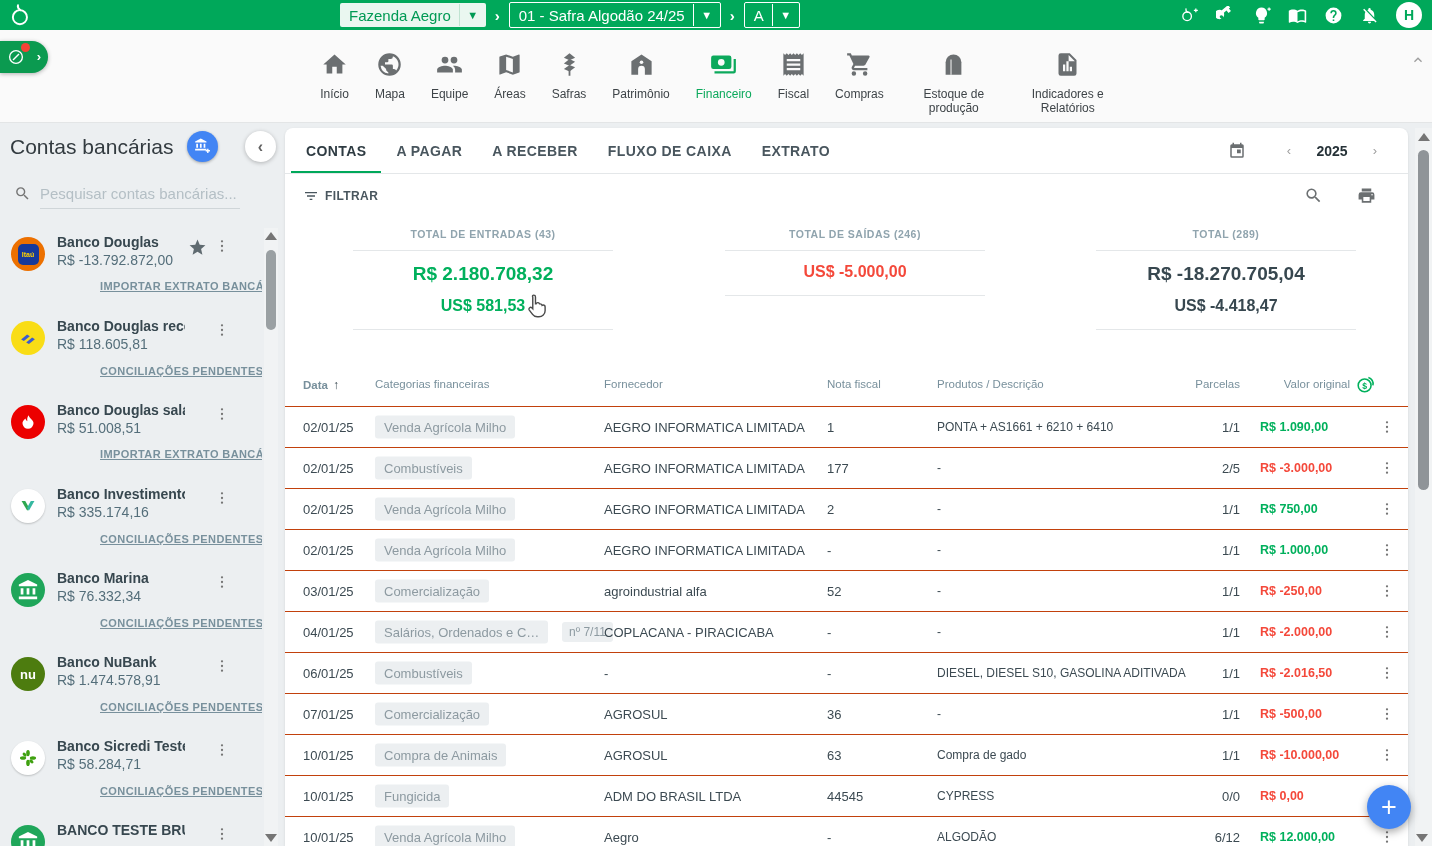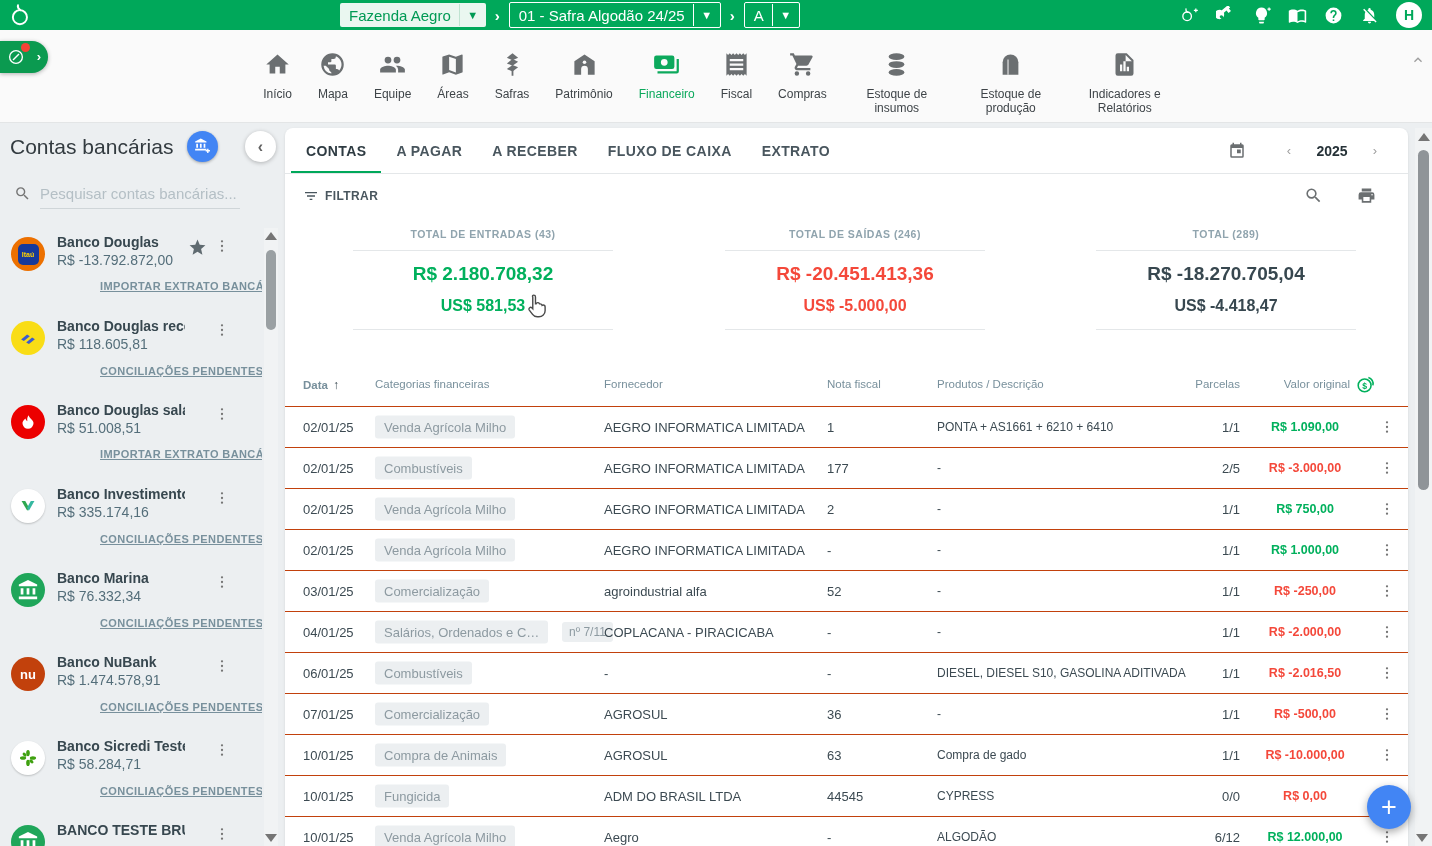--- a/index.html
+++ b/index.html
@@ -51,21 +51,21 @@
   .sb-search input::placeholder{color:#b4bfc5;}
   .sb-list{position:absolute;left:0;top:103px;width:262px;height:621px;overflow:hidden;}
   .account{position:relative;height:84px;}
   .acc-logo{position:absolute;left:11px;top:12px;width:34px;height:34px;border-radius:50%;display:flex;align-items:center;justify-content:center;overflow:hidden;}
   .logo-itau{background:#ec7000;}
   .itau-inner{display:flex;align-items:center;justify-content:center;width:21px;height:21px;background:#16399b;border-radius:5px;color:#ffd200;font-size:7px;font-weight:bold;}
   .logo-bb{background:#f9dd16;color:#3c5ccf;}
   .logo-santander{background:#ec0000;color:#fff;}
   .logo-inv{background:#fff;box-shadow:0 1px 2px rgba(0,0,0,.2);}
   .logo-marina{background:#1fa65a;color:#fff;}
-  .logo-nubank{background:#c2410c;}
+  .logo-nubank{background:#4d7c0f;}
   .nu-inner{color:#fff;font-weight:bold;font-size:13px;}
   .logo-sicredi{background:#fff;box-shadow:0 1px 2px rgba(0,0,0,.2);color:#3fa110;}
   .acc-logo svg{width:22px;height:22px;}
   .acc-name{position:absolute;left:57px;top:9px;width:128px;font-size:14px;font-weight:bold;color:#37474f;white-space:nowrap;overflow:hidden;}
   .acc-balance{position:absolute;left:57px;top:27px;font-size:14px;color:#546e7a;white-space:nowrap;}
   .acc-star{position:absolute;left:188px;top:13px;width:19px;height:19px;color:#5f6a70;cursor:pointer;}
   .acc-kebab{position:absolute;left:214px;top:13px;width:16px;height:16px;color:#757575;cursor:pointer;}
   .acc-linkrow{position:absolute;left:57px;top:55px;display:flex;align-items:center;gap:7px;}
   .acc-link{font-size:11px;font-weight:bold;letter-spacing:.4px;color:#78909c;text-decoration:underline;cursor:pointer;white-space:nowrap;padding-left:43px;}
   .acc-badge{background:#f44336;color:#fff;font-size:11px;font-weight:bold;padding:1px 5px;border-radius:3px;}
@@ -112,21 +112,21 @@
   .rows{position:absolute;left:0;top:278px;width:100%;}
   .trow{position:relative;height:40px;border-top:1px solid #c2410c;}
   .cell{position:absolute;top:50%;transform:translateY(-50%);font-size:13px;color:#3c4a52;white-space:nowrap;}
   .c-date{left:18px;}
   .c-cat{left:90px;}
   .c-cat2{left:277px;}
   .c-sup{left:319px;}
   .c-inv{left:542px;}
   .c-prod{left:652px;font-size:12px;}
   .c-parc{left:880px;width:75px;text-align:right;}
-  .c-val{left:975px;width:90px;text-align:center;font-size:12.5px;font-weight:bold;}
+  .c-val{left:975px;width:90px;text-align:left;font-size:12.5px;font-weight:bold;}
   .c-val.green{color:#00b05c;}
   .c-val.red{color:#f4483a;}
   .c-kebab{left:1094px;width:16px;height:16px;color:#757575;cursor:pointer;}
   .chip{display:inline-block;background:#ecEFF1;background:#eceff1;color:#8d9aa1;border-radius:3px;padding:4px 9px;font-size:13px;}
   .chip.small{font-size:12px;padding:3px 7px;}
   .h-date{left:18px;color:#37474f;font-weight:bold;display:flex;gap:5px;align-items:center;}
   .h-sort{font-size:12px;color:#37474f;}
   .h-cat{left:90px;}.h-sup{left:319px;}.h-inv{left:542px;}.h-prod{left:652px;}
   .h-parc{left:880px;width:75px;text-align:right;}
   .h-val{left:918px;width:147px;text-align:right;}
@@ -299,30 +299,20 @@
           <span class="ico nav-ic">
             <svg viewBox="0 0 24 24" width="100%" height="100%" fill="currentColor">
               <path d="M7 18a2 2 0 1 0 .01 4.01A2 2 0 0 0 7 18zM1 2v2h2l3.6 7.59-1.35 2.45c-.16.28-.25.61-.25.96 0 1.1.9 2 2 2h12v-2H7.42c-.14 0-.25-.11-.25-.25l.03-.12.9-1.63h7.45c.75 0 1.41-.41 1.75-1.03l3.58-6.49A1 1 0 0 0 20 4H5.21l-.94-2H1zm16 16a2 2 0 1 0 .01 4.01A2 2 0 0 0 17 18z"></path>
             </svg>
           </span>
           <span class="nav-label">Compras</span>
         </div>
         <div class="nav-item">
           <span class="ico nav-ic">
             <svg viewBox="0 0 24 24" width="100%" height="100%" fill="currentColor">
-              <ellipse cx="12" cy="5" rx="7" ry="3"></ellipse>
-              <ellipse cx="12" cy="12" rx="7" ry="3"></ellipse>
-              <ellipse cx="12" cy="19" rx="7" ry="3"></ellipse>
-            </svg>
-          </span>
-          <span class="nav-label">Estoque de insumos</span>
-        </div>
-        <div class="nav-item">
-          <span class="ico nav-ic">
-            <svg viewBox="0 0 24 24" width="100%" height="100%" fill="currentColor">
               <path d="M5 21V10a7 7 0 0 1 14 0v11z"></path>
               <path d="M9 7.5h1.6V21H9z" fill="#fafafa" opacity=".55"></path>
             </svg>
           </span>
           <span class="nav-label">Estoque de produção</span>
         </div>
         <div class="nav-item">
           <span class="ico nav-ic">
             <svg viewBox="0 0 24 24" width="100%" height="100%" fill="currentColor">
               <path d="M14 2H6a2 2 0 0 0-2 2v16a2 2 0 0 0 2 2h12a2 2 0 0 0 2-2V8zm-4 16H8v-6h2zm3 0h-2v-9h2zm3 0h-2v-4h2zM13 9V3.5L18.5 9z"></path>
@@ -603,21 +593,20 @@
     <div class="tcol tcol-0 tone-green">
           <div class="tlabel">TOTAL DE ENTRADAS (43)</div>
           <div class="tline"></div>
           <div class="tbrl">R$ 2.180.708,32</div>
           <div class="tusd">US$ 581,53</div>
           <div class="tline2"></div>
         </div>
         <div class="tcol tcol-1 tone-red">
           <div class="tlabel">TOTAL DE SAÍDAS (246)</div>
           <div class="tline"></div>
-          <div class="tbrl">R$ -20.451.413,36</div>
           <div class="tusd">US$ -5.000,00</div>
           <div class="tline2"></div>
         </div>
         <div class="tcol tcol-2 tone-dark">
           <div class="tlabel">TOTAL (289)</div>
           <div class="tline"></div>
           <div class="tbrl">R$ -18.270.705,04</div>
           <div class="tusd">US$ -4.418,47</div>
           <div class="tline2"></div>
         </div>

